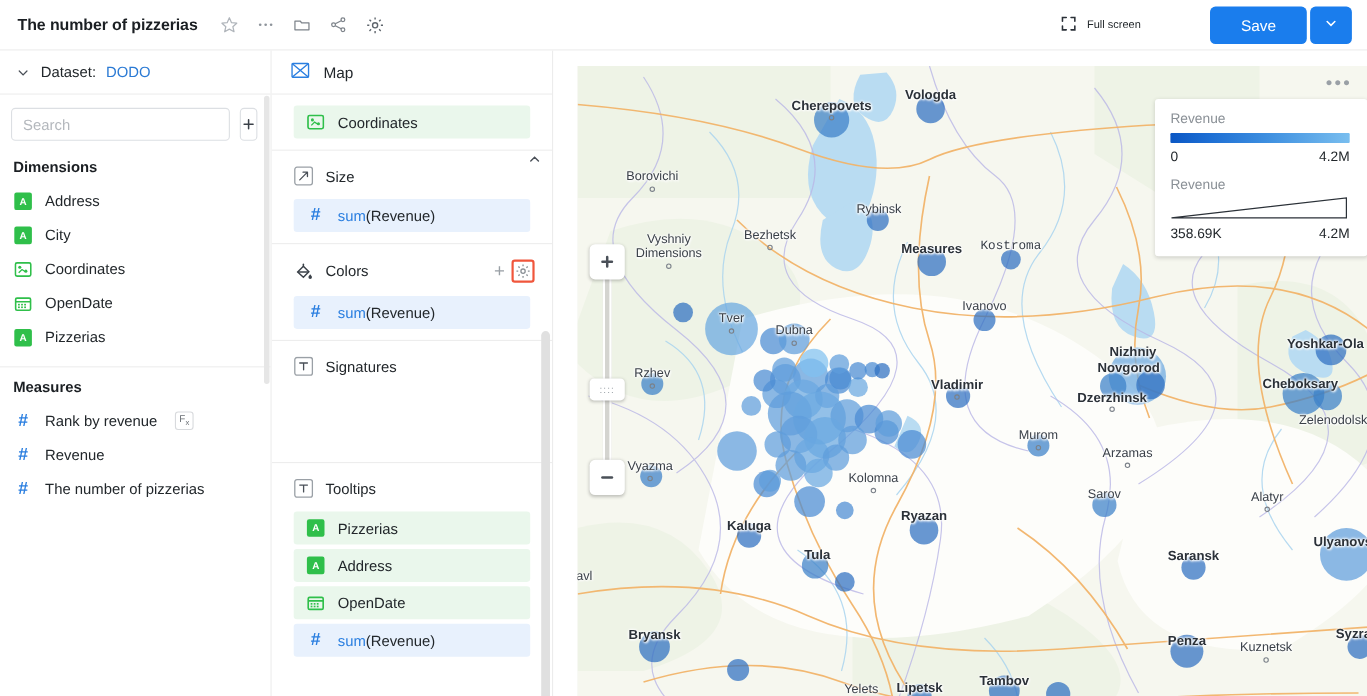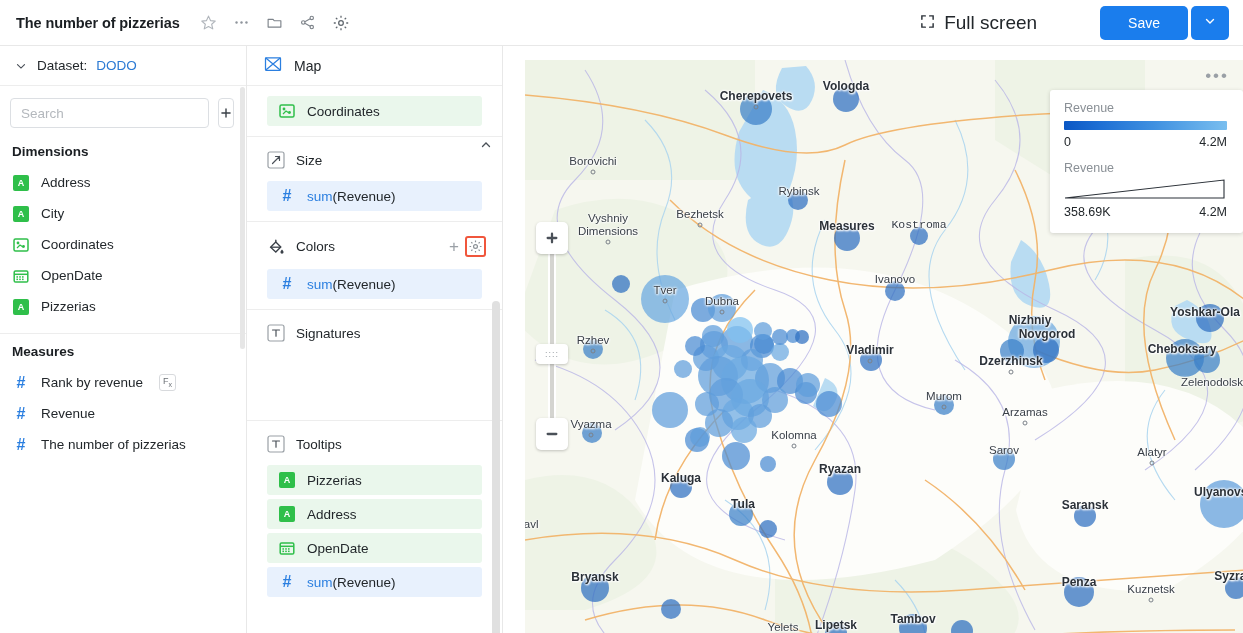--- a/index.html
+++ b/index.html
@@ -23,21 +23,21 @@
   .doc-title { font-size: 14.5px; font-weight: bold; color: #1b1f23; letter-spacing: -0.1px; white-space: nowrap; }
   .tb-icons { display: flex; align-items: center; margin-left: 14px; gap: 3px; }
   .tb-btn {
     width: 30px; height: 30px; display: flex; align-items: center; justify-content: center;
     border-radius: 4px; cursor: pointer;
   }
   .tb-btn svg { display: block; }
   .topbar-right { margin-left: auto; display: flex; align-items: center; gap: 10px; }
   .fullscreen-btn {
     display: flex; align-items: center; gap: 9px;
-    font-size: 19px; color: #22272b; cursor: pointer;
+    font-size: 10px; color: #22272b; cursor: pointer;
     padding: 5px 7px; border-radius: 4px;
   }
   .save-group { display: flex; align-items: center; gap: 3px; margin-left: 46px; }
   .save-btn {
     background: #1a7ded; color: #fff; border: none;
     font-size: 14px; font-family: inherit;
     height: 34px; padding: 0 28px; border-radius: 5px; cursor: pointer;
   }
   .save-caret {
     background: #1a7ded; border: none; color: #fff;
@@ -643,21 +643,21 @@
             <div class="city-label" style="left: 394px; top: 164px; font-family: Liberation Mono, monospace;">Kostroma</div>
             <div class="city-label" style="left: 83px; top: 158px;">Vyshniy</div>
             <div class="city-label" style="left: 83px; top: 171px;">Dimensions</div>
             <div class="city-dot" style="left: 83px; top: 182px;"></div>
             <div class="city-label" style="left: 370px; top: 219px;">Ivanovo</div>
             <div class="city-label" style="left: 140px; top: 230px;">Tver</div>
             <div class="city-dot" style="left: 140px; top: 241px;"></div>
             <div class="city-label" style="left: 197px; top: 241px;">Dubna</div>
             <div class="city-dot" style="left: 197px; top: 252px;"></div>
             <div class="city-label major" style="left: 505px; top: 260px;">Nizhniy</div>
-            <div class="city-label major" style="left: 522px; top: 274px;">Novgorod</div>
+            <div class="city-label major" style="left: 501px; top: 274px;">Novgorod</div>
             <div class="city-label major" style="left: 680px; top: 252px;">Yoshkar-Ola</div>
             <div class="city-label major" style="left: 657px; top: 289px;">Cheboksary</div>
             <div class="city-label" style="left: 68px; top: 280px;">Rzhev</div>
             <div class="city-dot" style="left: 68px; top: 291px;"></div>
             <div class="city-label major" style="left: 345px; top: 290px;">Vladimir</div>
             <div class="city-dot" style="left: 345px; top: 301px;"></div>
             <div class="city-label major" style="left: 486px; top: 301px;">Dzerzhinsk</div>
             <div class="city-dot" style="left: 486px; top: 312px;"></div>
             <div class="city-label" style="left: 687px; top: 322px;">Zelenodolsk</div>
             <div class="city-label" style="left: 66px; top: 364px;">Vyazma</div>

